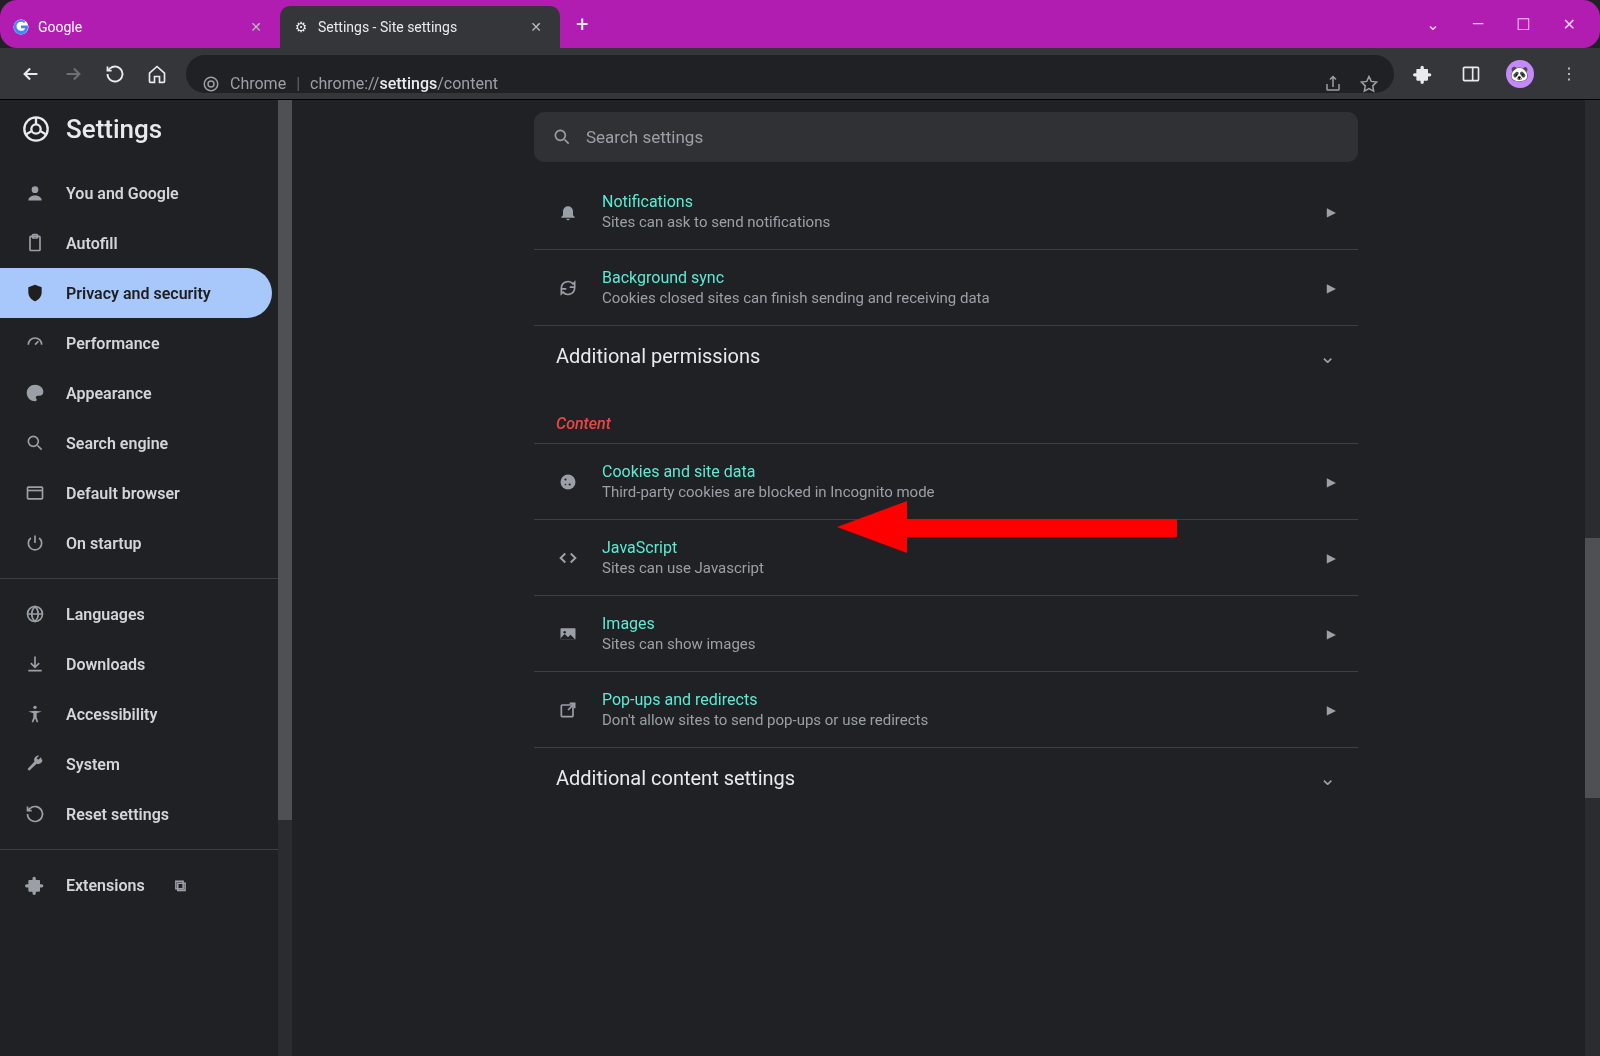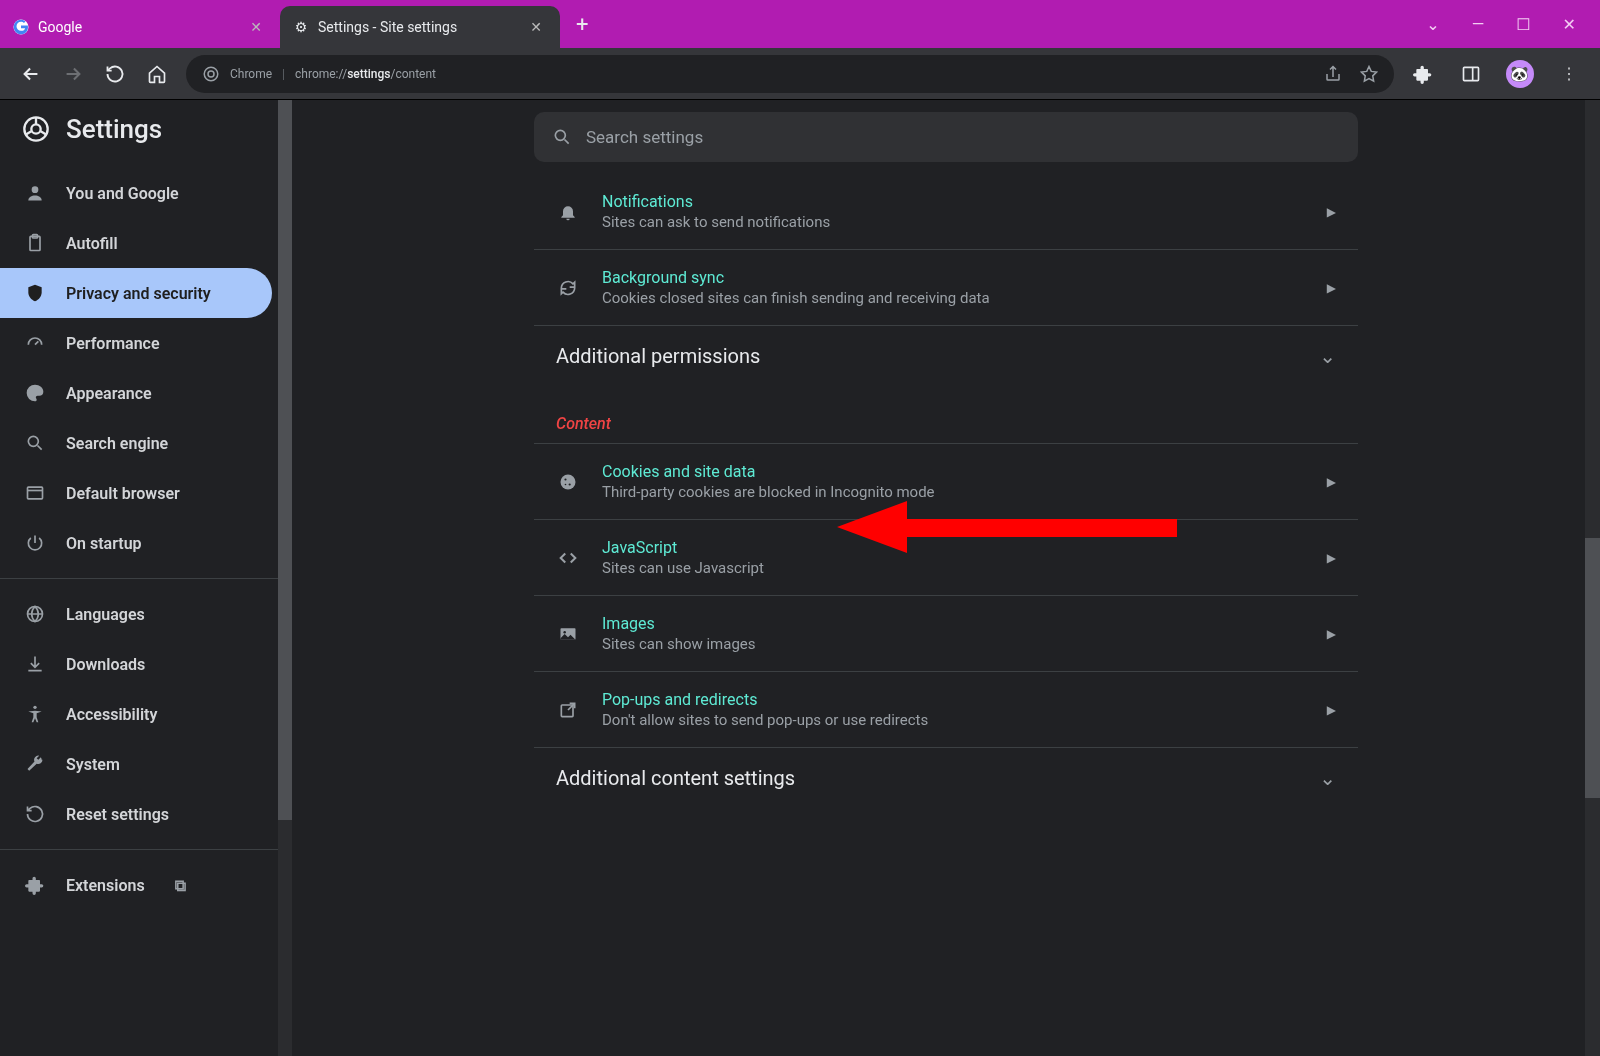--- a/index.html
+++ b/index.html
@@ -1,33 +1,33 @@
 <!DOCTYPE html>
 <html><head>
 <meta charset="utf-8">
 <style>
 * { margin:0; padding:0; box-sizing:border-box; font-family:"Segoe UI",Roboto,Arial,sans-serif; }
 body { background:#202124; color:#e8eaed; width:1600px; height:1056px; overflow:hidden; position:relative; }
 
 
-.titlebar { background:#b11cb1; height:48px; display:flex; align-items:center; padding-right:10px; position:relative; }
+.titlebar { background:#b11cb1; height:48px; display:flex; align-items:center; padding-right:10px; position:relative;border-radius:17px; }
 .tab { height:42px; margin-top:6px; border-radius:10px 10px 0 0; display:flex; align-items:center; padding:0 12px; font-size:14px; gap:8px; position:relative; min-width:280px; }
 .tab-inactive { color:#fff; }
 .tab-active { background:#35363a; color:#e8eaed; }
 .tab-icon { width:18px; height:18px; display:flex; align-items:center; justify-content:center; font-size:14px; }
 .tab-close { color:#bbb; font-size:14px; margin-left:auto; padding:2px 6px; cursor:pointer; }
 .newtab { color:#e8eaed; font-size:22px; padding:0 16px; cursor:pointer; }
 .wincontrols { margin-left:auto; display:flex; gap:32px; color:#f3cdf3; font-size:16px; padding-right:14px; }
 .wincontrols span { cursor:pointer; }
 
 
 .toolbar { background:#35363a; height:52px; display:flex; align-items:center; padding:0 18px; gap:16px; border-bottom:1px solid #000; }
 .tb-icon { color:#c9cbce; width:26px; height:26px; display:flex; align-items:center; justify-content:center; cursor:pointer; }
 .tb-icon.dim { color:#7a7c80; }
-.omnibox { flex:1; background:#202124; border-radius:22px; height:38px; display:flex; align-items:center; padding:0 16px; gap:10px; color:#9aa0a6; font-size:12px; }
+.omnibox { flex:1; background:#202124; border-radius:22px; height:38px; display:flex; align-items:flex-end; padding:0 16px; gap:10px; color:#9aa0a6; font-size:16px; }
 .omnibox .url { color:#9aa0a6; }
 .omnibox .url b { color:#e8eaed; font-weight:500; }
 .omni-right { margin-left:auto; display:flex; gap:18px; color:#9aa0a6; }
 .tb-right { display:flex; gap:22px; align-items:center; }
 .avatar { width:28px; height:28px; border-radius:50%; background:#c58af9; display:flex; align-items:center; justify-content:center; font-size:15px; }
 
 
 .content { display:flex; height:calc(100% - 100px); }
 .sidebar-wrap { width:292px; background:#202124; position:relative; }
 .sidebar-scroll { position:absolute; right:0; top:0; width:14px; height:100%; background:#2b2c2f; }

